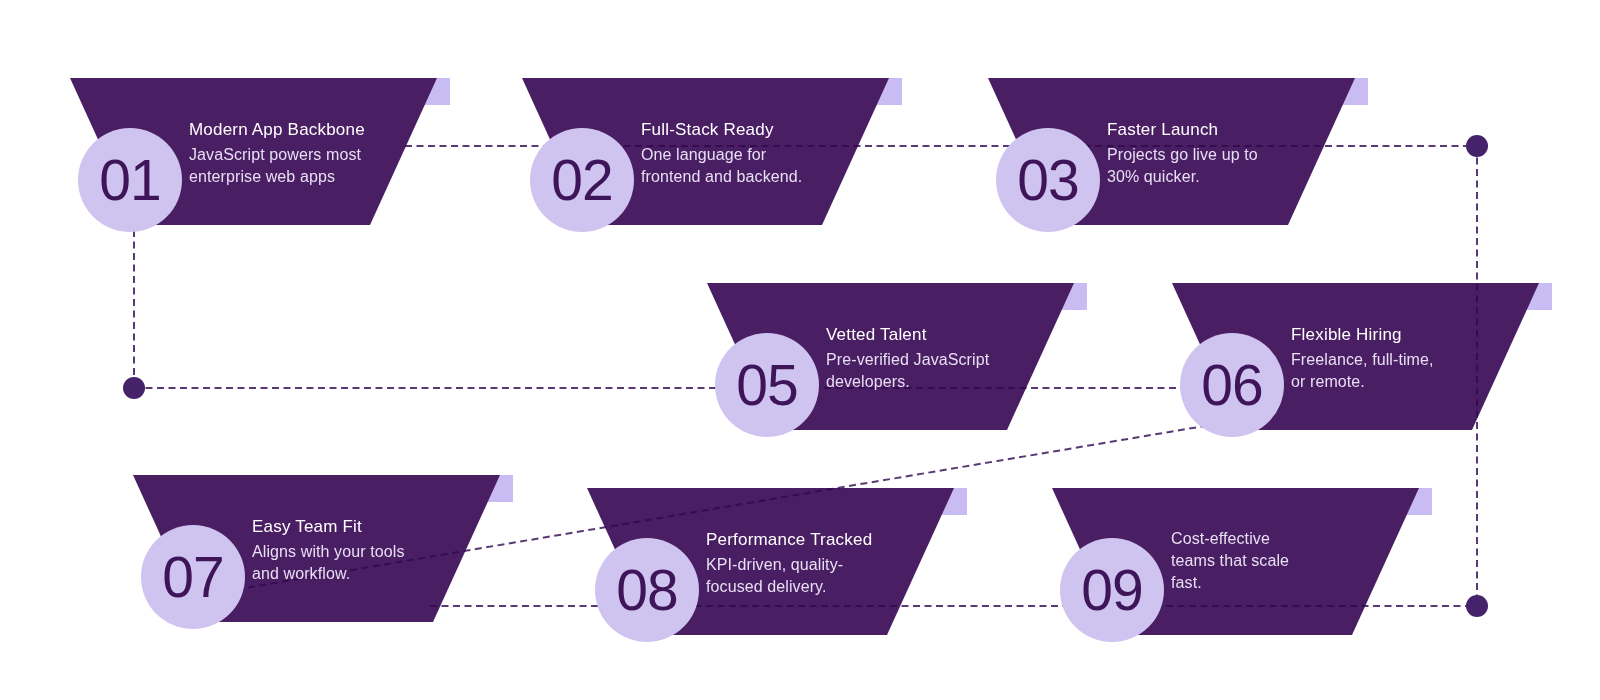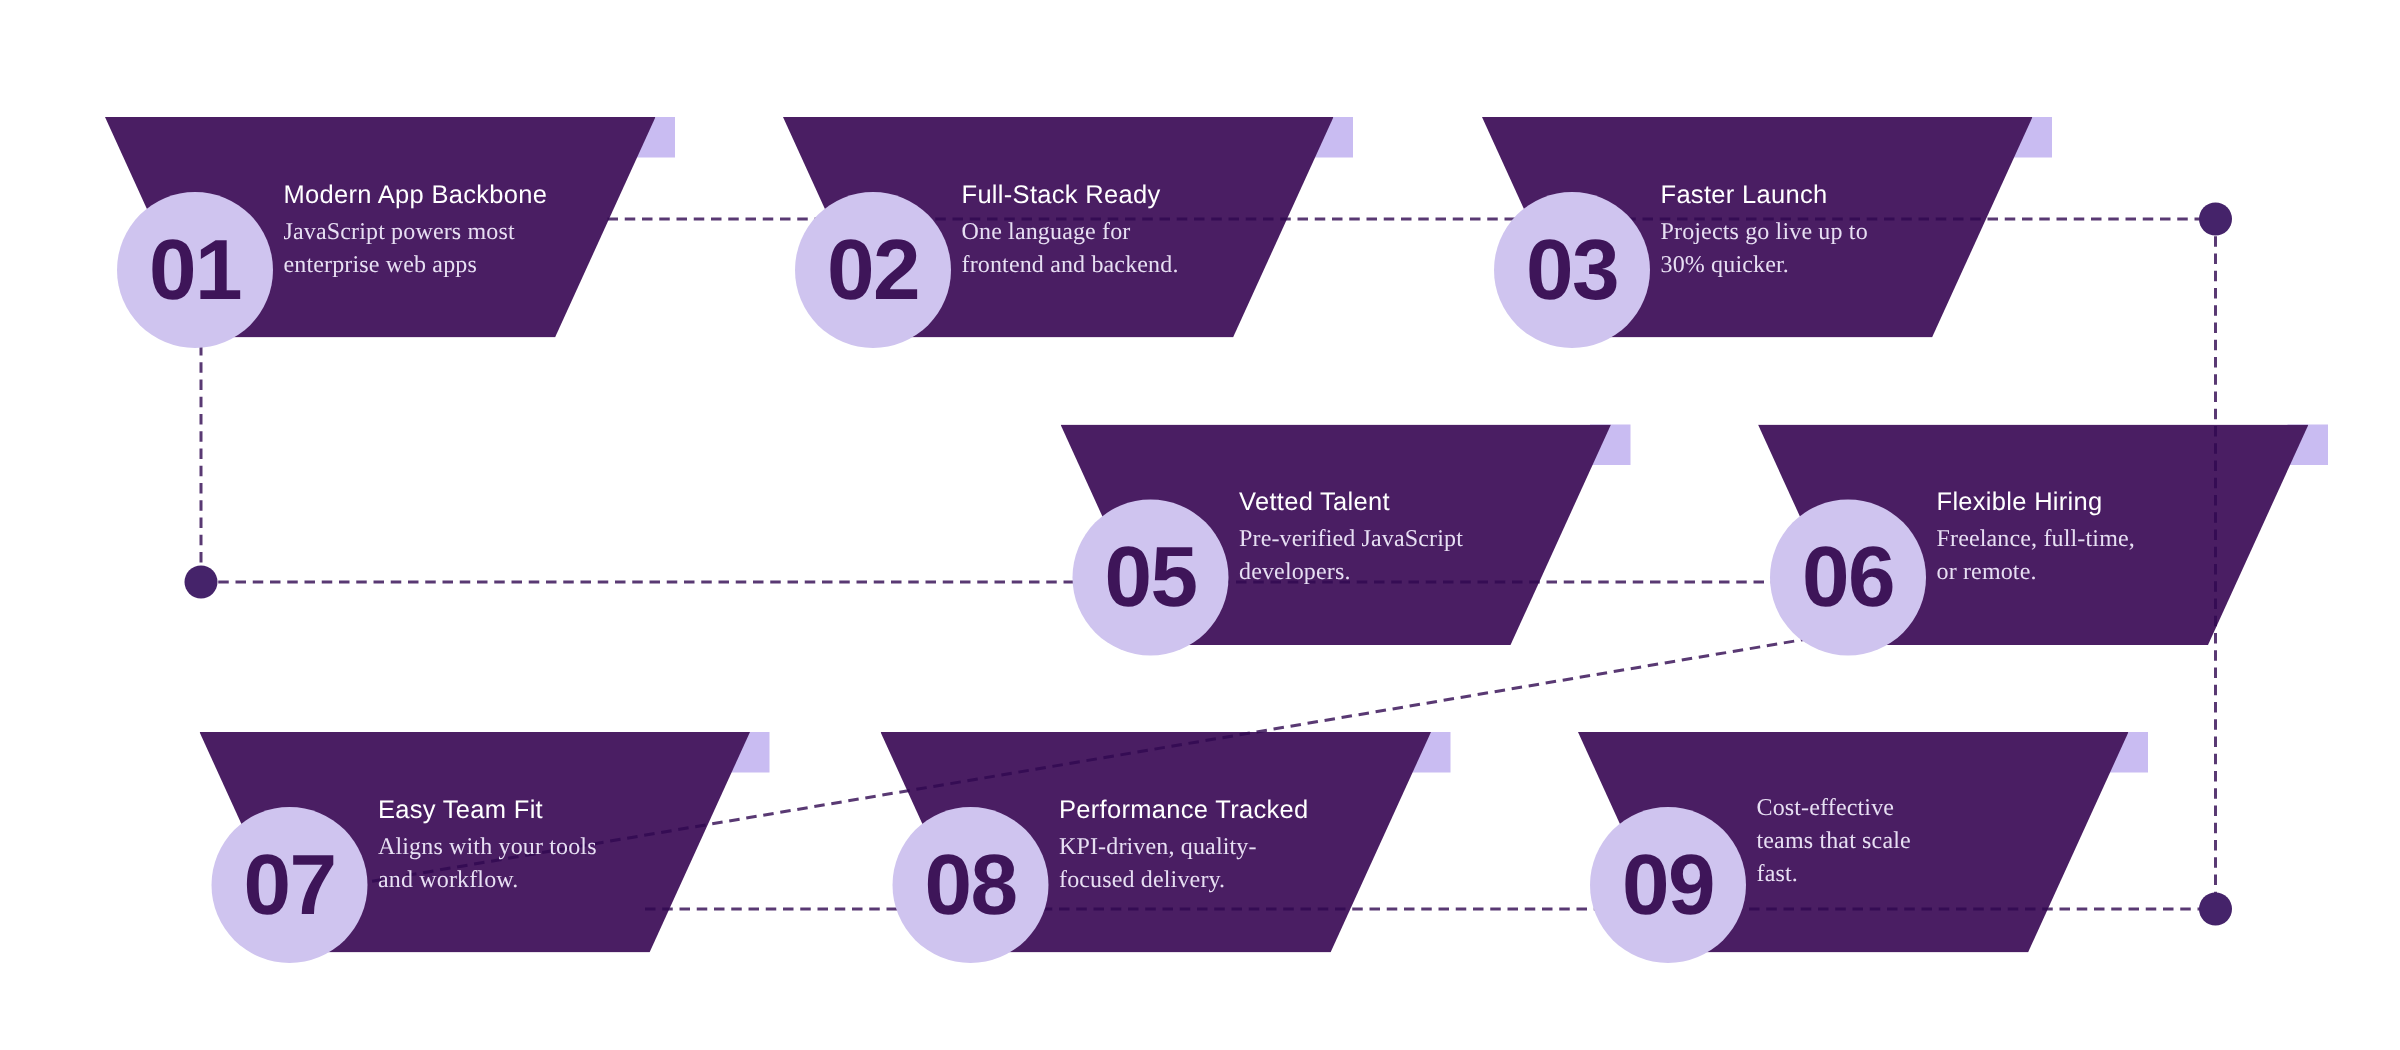--- a/index.html
+++ b/index.html
@@ -21,33 +21,33 @@
   }
   .connectors{position:absolute;left:0;top:0;z-index:20;}
   .dash{stroke:var(--connector,rgba(48,8,80,0.8));stroke-width:2;fill:none;stroke-dasharray:7 4.5;}
   .dot{fill:var(--dot,#45236A);}
   .badge{
     position:absolute;left:8px;top:50px;width:104px;height:104px;border-radius:50%;
     background:var(--circle,#CFC4EF);z-index:30;
     display:flex;align-items:center;justify-content:center;
   }
   .badge span{
-    font-size:57px;font-weight:bold;letter-spacing:-1px;
+    font-size:57px;font-weight:normal;letter-spacing:-1px;
     color:var(--number,#3E1559);line-height:1;
   }
   .card-text{
     position:absolute;left:119px;top:40px;width:212px;z-index:30;
   }
   .card-title{
     font-size:17px;font-weight:normal;color:var(--title,#ffffff);
     line-height:24px;margin-bottom:2px;letter-spacing:0.2px;
   }
   .card-desc{
     font-size:16px;color:var(--desc,#E7DFF3);line-height:22px;
-    white-space:pre-line;letter-spacing:0.1px;font-family:Liberation Serif, serif;
+    white-space:pre-line;letter-spacing:0.1px;
   }
 </style>
 </head>
 <body>
 
 <div class="stage">
 
   <svg class="connectors" width="1600" height="700" viewBox="0 0 1600 700">
     <path class="dash" d="M405 146 H1477"></path>
     <path class="dash" d="M134 230 V388"></path>
@@ -119,21 +119,21 @@
     <div class="card-text">
       <div class="card-title">Flexible Hiring</div>
       <div class="card-desc">Freelance, full-time,
 or remote.</div>
     </div>
     <div class="badge">
       <span>06</span>
     </div>
   </div>
 
-  <div class="card" style="left:133px;top:488px">
+  <div class="card" style="left:133px;top:475px">
     <div class="accent-square"></div>
     <div class="trapezoid"></div>
     <div class="card-text">
       <div class="card-title">Easy Team Fit</div>
       <div class="card-desc">Aligns with your tools
 and workflow.</div>
     </div>
     <div class="badge">
       <span>07</span>
     </div>

